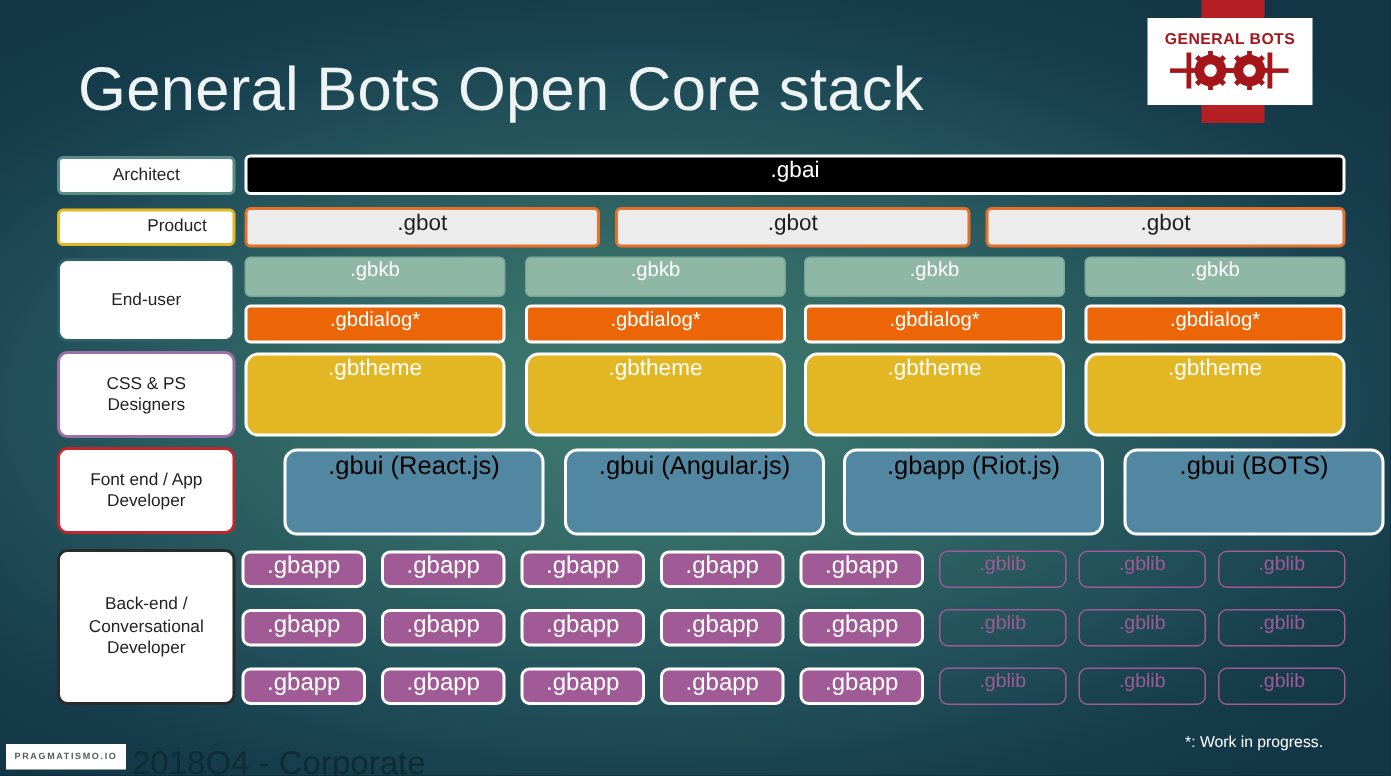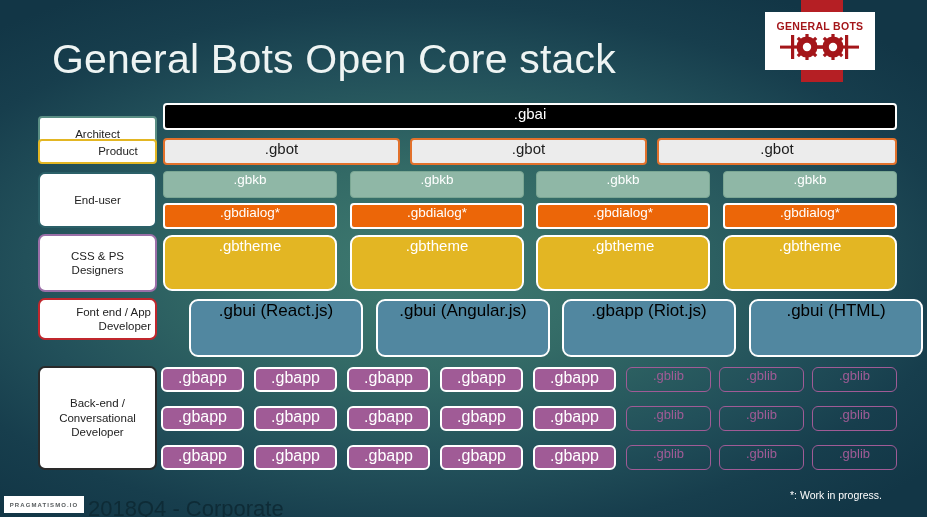--- a/index.html
+++ b/index.html
@@ -227,33 +227,33 @@
             <rect x="-1.6" y="9" width="3.2" height="4" transform="rotate(45)"></rect>
             <rect x="-13" y="-1.6" width="4" height="3.2" transform="rotate(45)"></rect>
             <rect x="9" y="-1.6" width="4" height="3.2" transform="rotate(45)"></rect>
           </g>
           <circle r="4.2" fill="#ffffff"></circle>
         </g>
       </g>
     </svg>
   </div>
 
-  <div class="rowlabel pill" style="top:104px;height:36px;border:2px solid #5a8e84;margin-top:12px;">
+  <div class="rowlabel pill" style="top:104px;height:26px;border:2px solid #5a8e84;">
     <span>Architect</span>
   </div>
   <div class="rowlabel pill" style="top:139px;height:25px;border:2px solid #e3b623;padding-left:45px;">
     <span>Product</span>
   </div>
   <div class="rowlabel" style="top:172px;height:56px;border:2px solid #2b6068;">
     <span>End-user</span>
   </div>
   <div class="rowlabel" style="top:234px;height:58px;border:2px solid #9b6fa8;">
     <span>CSS &amp; PS Designers</span>
   </div>
-  <div class="rowlabel" style="top:298px;height:42px;border:2px solid #c0272d;text-align:right;">
+  <div class="rowlabel" style="top:298px;height:58px;border:2px solid #c0272d;">
     <span>Font end / App Developer</span>
   </div>
   <div class="rowlabel" style="top:366px;height:104px;border:2px solid #2a2a2a;">
     <span>Back-end / Conversational Developer</span>
   </div>
 
   <div class="box sq gbai" style="left:163px;top:103px;width:734px;height:27px;">
     <span>.gbai</span>
   </div>
 
@@ -309,21 +309,21 @@
   <div class="box gbui" style="left:163px;top:299px;width:174px;height:58px;">
     <span>.gbui (React.js)</span>
   </div>
   <div class="box gbui" style="left:350px;top:299px;width:174px;height:58px;">
     <span>.gbui (Angular.js)</span>
   </div>
   <div class="box gbui" style="left:536px;top:299px;width:174px;height:58px;">
     <span>.gbapp (Riot.js)</span>
   </div>
   <div class="box gbui" style="left:723px;top:299px;width:174px;height:58px;">
-    <span>.gbui (HTML)</span>
+    <span>.gbui (BOTS)</span>
   </div>
 
   <div class="box gbapp" style="left:161px;top:367px;width:83px;height:25px;">
     <span>.gbapp</span>
     </div>
   <div class="box gbapp" style="left:254px;top:367px;width:83px;height:25px;">
     <span>.gbapp</span>
     </div>
   <div class="box gbapp" style="left:347px;top:367px;width:83px;height:25px;">
     <span>.gbapp</span>

